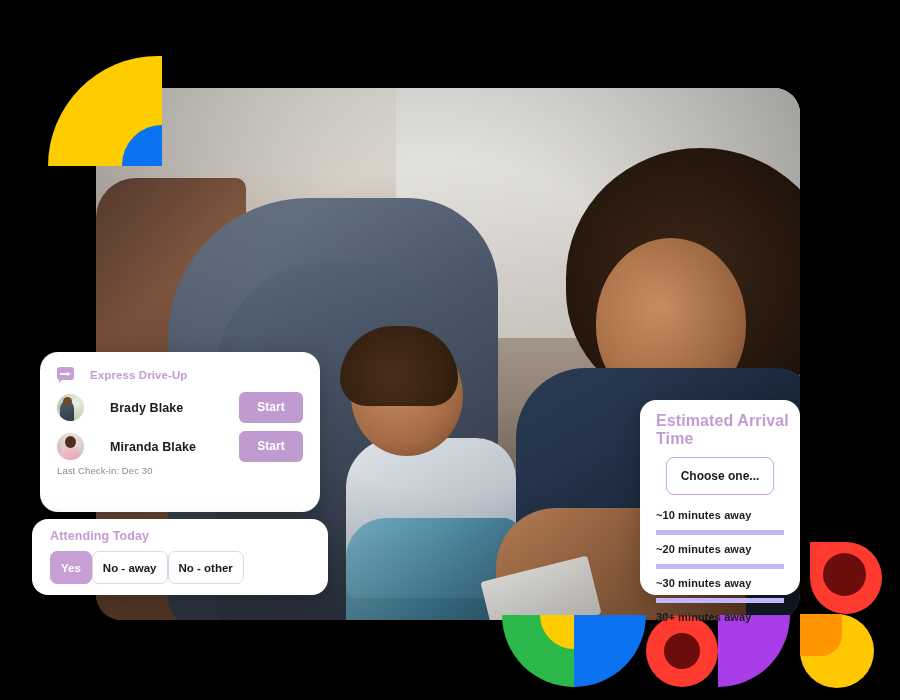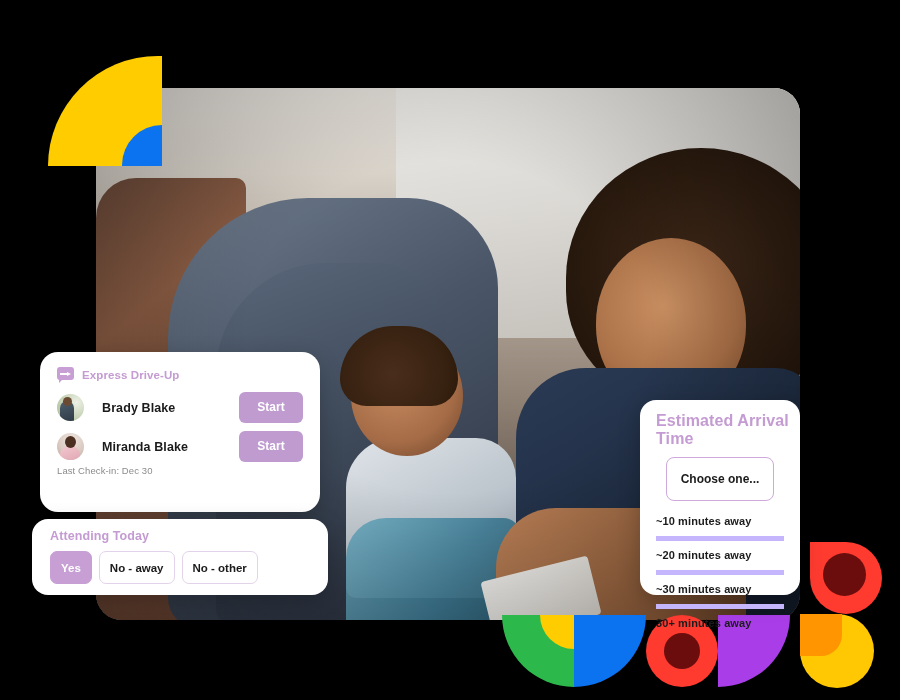--- a/index.html
+++ b/index.html
@@ -173,21 +173,21 @@
     left: 40px;
     top: 352px;
     width: 280px;
     height: 160px;
     border-radius: 18px;
     padding: 0;
   }
   .express-header {
     display: flex;
     align-items: center;
-    gap: 8px;
+    gap: 16px;
     padding: 15px 0 0 17px;
   }
   .bubble-icon {
     width: 17px;
     height: 15px;
     position: relative;
     flex: none;
   }
   .bubble-icon .bub {
     position: absolute;
@@ -230,21 +230,21 @@
   }
 
   .person-row {
     position: relative;
     padding: 0 17px;
     margin-top: 12px;
   }
   .person-line {
     display: flex;
     align-items: center;
-    gap: 18px;
+    gap: 26px;
   }
   .avatar {
     width: 27px;
     height: 27px;
     border-radius: 50%;
     flex: none;
     overflow: hidden;
     position: relative;
     background: #cfd6cd;
   }
@@ -330,21 +330,20 @@
   }
   .attending-title {
     font-size: 12.5px;
     font-weight: bold;
     color: #c49bd2;
     padding: 10px 0 0 18px;
     letter-spacing: .1px;
   }
   .attending-options {
     display: flex;
-    gap: 7px;
     padding: 8px 0 0 18px;
   }
   .opt {
     height: 33px;
     border-radius: 7px;
     border: 1px solid #e3d3ea;
     background: #ffffff;
     color: #1b1b1b;
     font-size: 11.5px;
     font-weight: bold;
@@ -374,21 +373,21 @@
     font-size: 16px;
     font-weight: bold;
     color: #c49bd2;
     padding: 12px 0 0 16px;
     letter-spacing: .1px;
   }
   .choose-btn {
     display: block;
     margin: 9px auto 0 auto;
     width: 108px;
-    height: 44px;
+    height: 38px;
     border: 1px solid #cfa8dc;
     border-radius: 8px;
     background: #ffffff;
     color: #1b1b1b;
     font-size: 12px;
     font-weight: bold;
     font-family: "Liberation Sans", sans-serif;
     cursor: pointer;
     padding: 0;
   }

